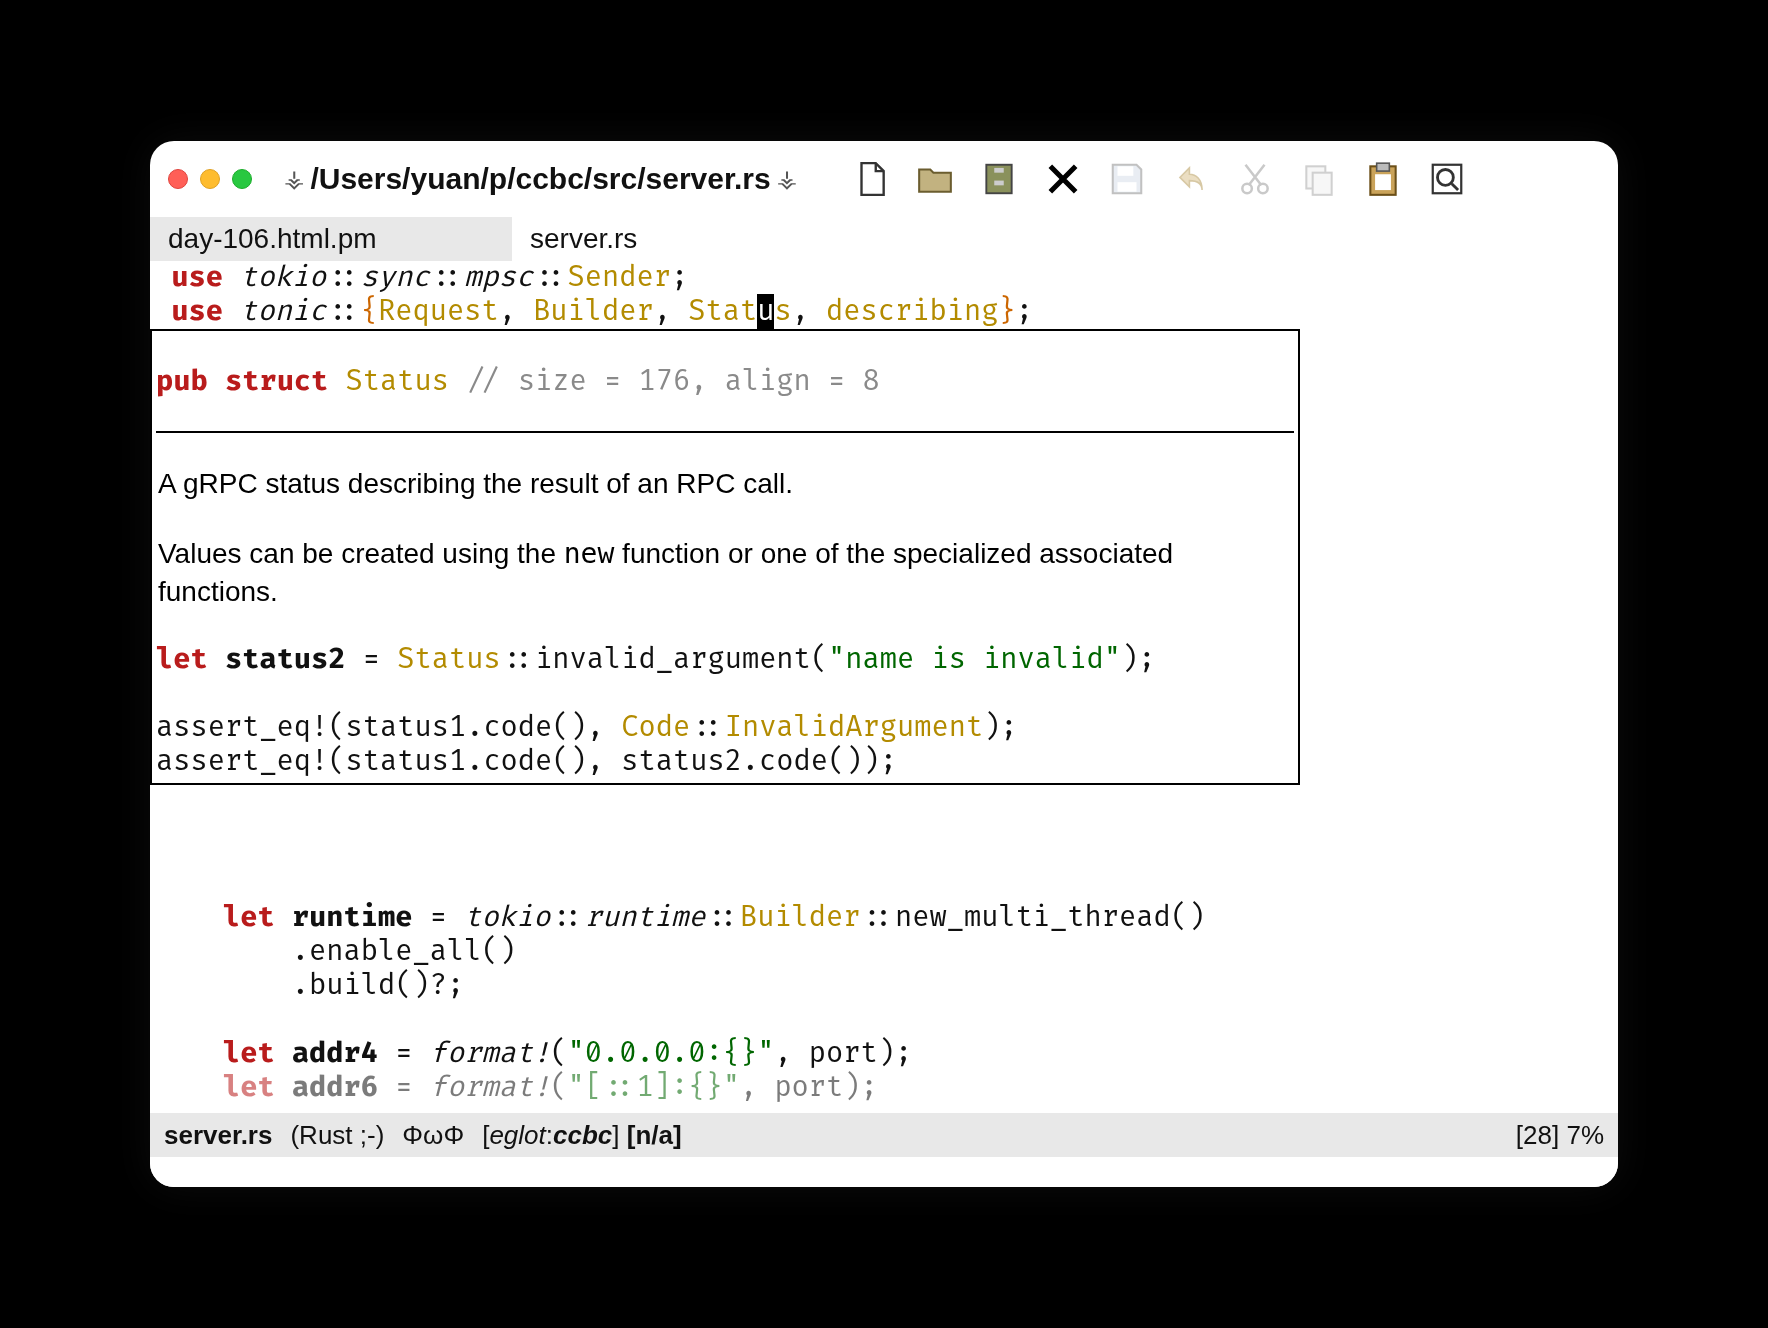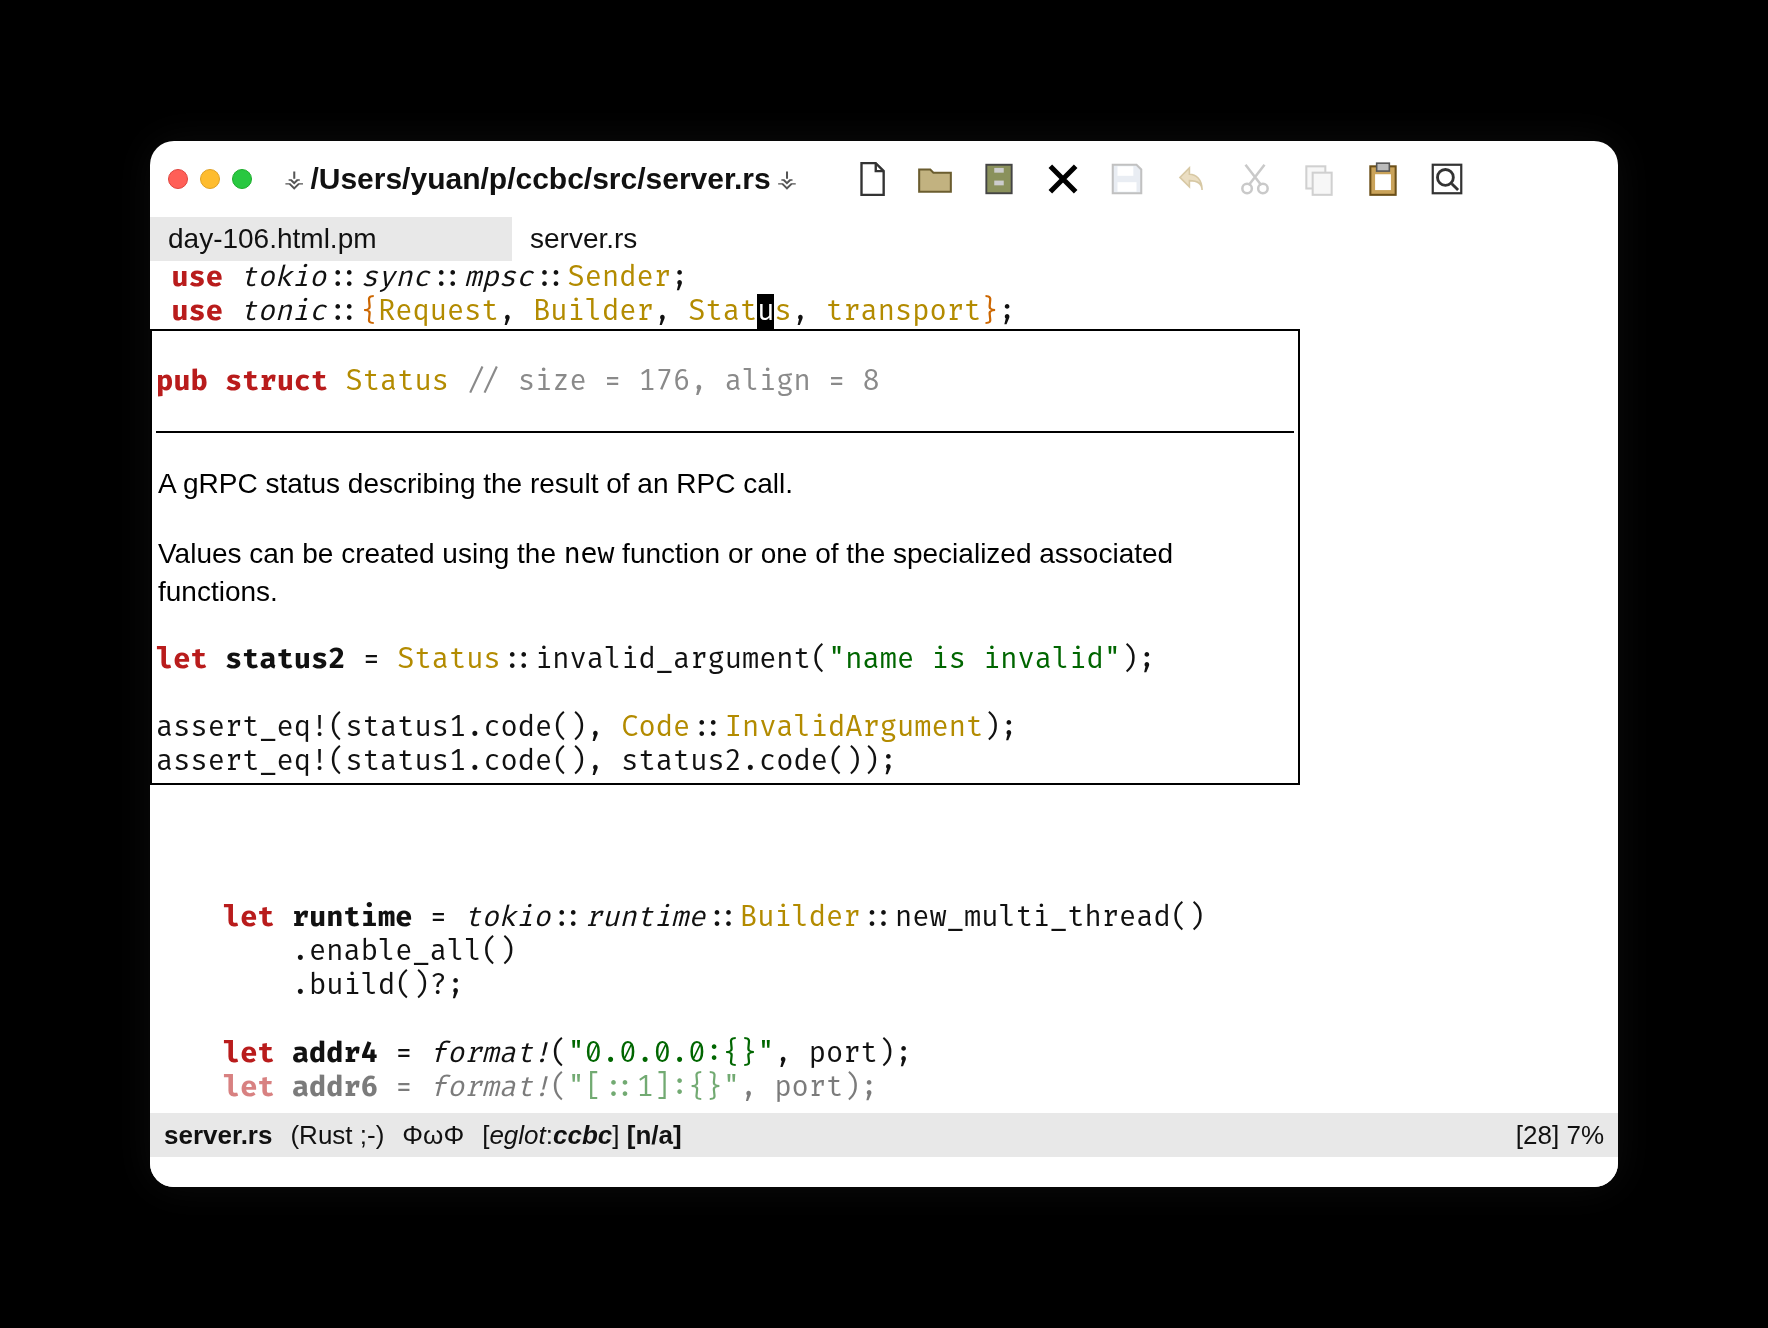--- a/index.html
+++ b/index.html
@@ -216,21 +216,21 @@
     </div>
   </div>
 
   <div class="tabs">
     <div class="tab inactive">day-106.html.pm</div>
     <div class="tab active">server.rs</div>
   </div>
 
   <div class="code-area">
 <pre> <span class="kw">use</span> <span class="ital">tokio</span>::<span class="ital">sync</span>::<span class="ital">mpsc</span>::<span class="ty">Sender</span>;</pre>
-<pre> <span class="kw">use</span> <span class="ital">tonic</span>::<span class="brace">{</span><span class="ty">Request</span>, <span class="ty">Builder</span>, <span class="ty">Stat</span><span class="cursor-box">u</span><span class="ty">s</span>, <span class="ty">transport</span><span class="brace">}</span>;</pre>
+<pre> <span class="kw">use</span> <span class="ital">tonic</span>::<span class="brace">{</span><span class="ty">Request</span>, <span class="ty">Builder</span>, <span class="ty">Stat</span><span class="cursor-box">u</span><span class="ty">s</span>, <span class="ty">describing</span><span class="brace">}</span>;</pre>
 
     <div class="popup">
       <pre> </pre>
       <pre><span class="kw">pub</span> <span class="kw">struct</span> <span class="ty">Status</span> <span class="comment">// size = 176, align = 8</span></pre>
       <hr>
       <div class="doc-text">A gRPC status describing the result of an RPC call.</div>
       <div class="doc-text">
         <span>Values can be created using the </span><span class="doc-code">new</span><span> function or one of the specialized associated functions.</span>
       </div>
 <pre><span class="kw">let</span> <b>status2</b> = <span class="ty">Status</span>::<span>invalid_argument</span>(<span class="str">"name is invalid"</span>);</pre>

